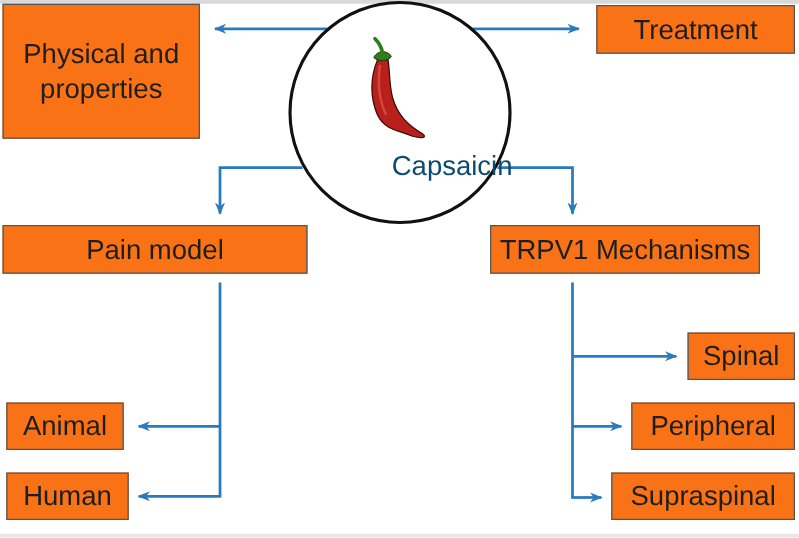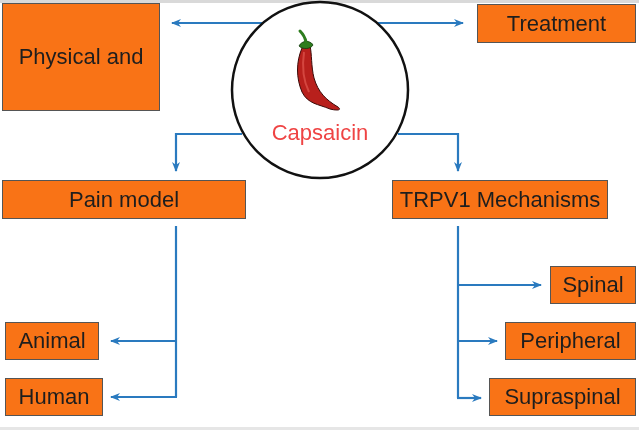--- a/index.html
+++ b/index.html
@@ -13,21 +13,21 @@
   .band-bottom { position: absolute; left: 0; top: 427px; width: 639px; height: 3px; background: #e6e6e6; }
   .box {
     position: absolute; box-sizing: border-box;
     border: 1.5px solid #555555; background: #f97316;
     display: flex; align-items: center; justify-content: center;
     text-align: center; font-size: 22px; line-height: 28px; color: #1e1e1e;
   }
   #diagram-svg { position: absolute; left: 0; top: 0; }
   .center-label {
     position: absolute; left: 230px; top: 120px; width: 180px;
-    text-align: center; font-size: 22px; color: #ef4444;
+    text-align: right; font-size: 22px; color: #0c4a6e;
   }
 </style>
 </head>
 <body>
 
 <div class="band-top"></div>
 <div class="band-bottom"></div>
 
 <svg id="diagram-svg" width="639" height="430">
   <defs>
@@ -58,20 +58,21 @@
     <path d="M304,52 C302,66 303,80 309,92" fill="none" stroke="#e0574f" stroke-width="2" opacity="0.7"></path>
     <path d="M299,46 C302,40 310,40 313,45 C311,49 303,50 299,46 Z" fill="#2e7d1e" stroke="#12380c" stroke-width="0.8"></path>
     <path d="M306,42 C305,37 302,33 300,31" fill="none" stroke="#2e7d1e" stroke-width="3" stroke-linecap="round"></path>
   </g>
 </svg>
 
 <div class="center-label">Capsaicin</div>
 
 <div class="box" style="left:2px; top:3px; width:158px; height:108px; flex-direction:column;">
   <span>Physical and</span>
+  <span>properties</span>
 </div>
 
 <div class="box" style="left:477px; top:4px; width:159px; height:39px;">Treatment</div>
 
 <div class="box" style="left:2px; top:180px; width:244px; height:39px;">Pain model</div>
 
 <div class="box" style="left:392px; top:180px; width:216px; height:39px;">TRPV1 Mechanisms</div>
 
 <div class="box" style="left:5px; top:322px; width:94px; height:38px;">Animal</div>
 

